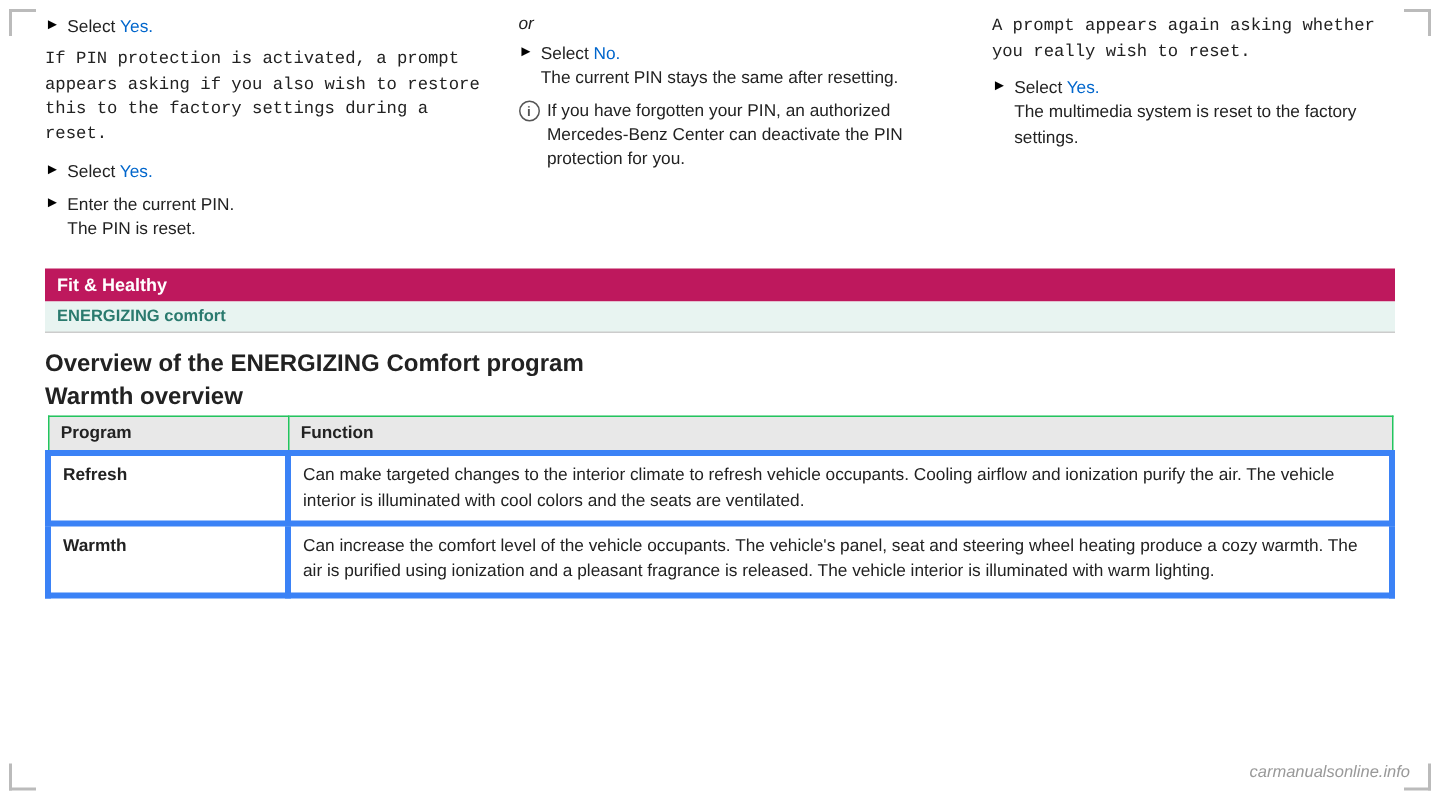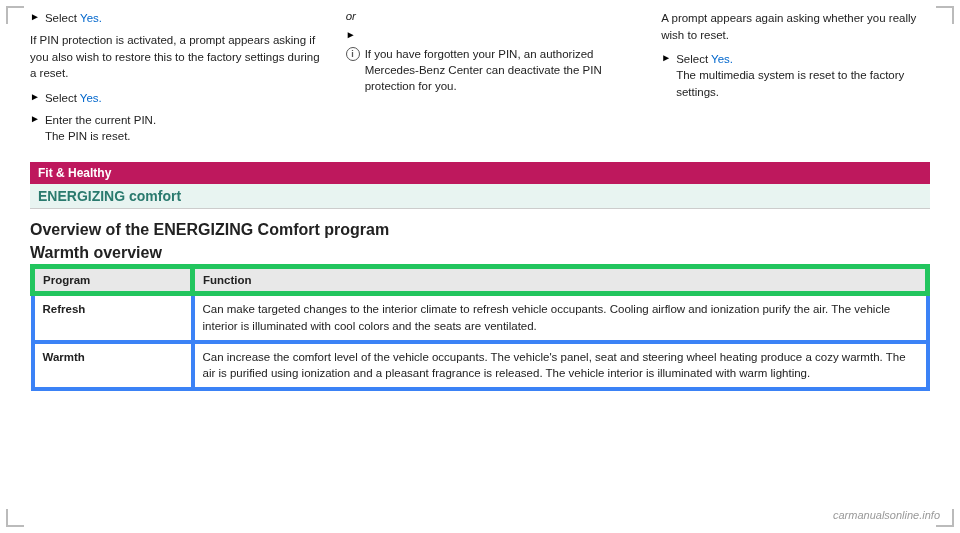--- a/index.html
+++ b/index.html
@@ -116,20 +116,21 @@
       color: #555;
       margin-right: 5px;
       flex-shrink: 0;
       margin-top: 1px;
     }
 
     .para-text {
       font-size: 11.5px;
       line-height: 1.45;
       margin-bottom: 8px;
+      font-family: Liberation Mono, monospace;
     }
 
     .or-text {
       font-size: 11.5px;
       margin-bottom: 6px;
       font-style: italic;
     }
 
     
     .fit-healthy-bar {
@@ -137,21 +138,21 @@
       color: #fff;
       font-size: 12px;
       font-weight: bold;
       padding: 4px 8px;
       margin-bottom: 0;
     }
 
     .energizing-bar {
       background: #e8f4f1;
       color: #2a7a6e;
-      font-size: 14px;
+      font-size: 11px;
       font-weight: bold;
       padding: 4px 8px;
       border-bottom: 1px solid #ccc;
       margin-bottom: 10px;
     }
 
     .section-title {
       font-size: 16px;
       font-weight: bold;
       line-height: 1.4;
@@ -159,21 +160,21 @@
 
     
     .data-table {
       width: 100%;
       border-collapse: collapse;
       font-size: 11.5px;
     }
 
     .data-table th {
       background: #e8e8e8;
-      border: 5px solid #22c55e;
+      border: 1px solid #22c55e;
       padding: 5px 8px;
       text-align: left;
       font-weight: bold;
     }
 
     .data-table td {
       border: 4px solid #3b82f6;
       padding: 5px 8px;
       vertical-align: top;
       line-height: 1.45;
@@ -225,20 +226,21 @@
         <div class="arrow-item">
           <span class="arrow">►</span>
           <span class="item-text">Enter the current PIN.<br>The PIN is reset.</span>
         </div>
       </div>
 
       <div class="col col-mid">
         <p class="or-text">or</p>
         <div class="arrow-item">
           <span class="arrow">►</span>
+          <span class="item-text">Select <span class="highlight-blue">No.</span><br>The current PIN stays the same after resetting.</span>
         </div>
         <div class="info-item">
           <span class="info-icon">i</span>
           <span class="item-text">If you have forgotten your PIN, an authorized Mercedes-Benz Center can deactivate the PIN protection for you.</span>
         </div>
       </div>
 
       <div class="col col-right">
         <p class="para-text">A prompt appears again asking whether you really wish to reset.</p>
         <div class="arrow-item">

